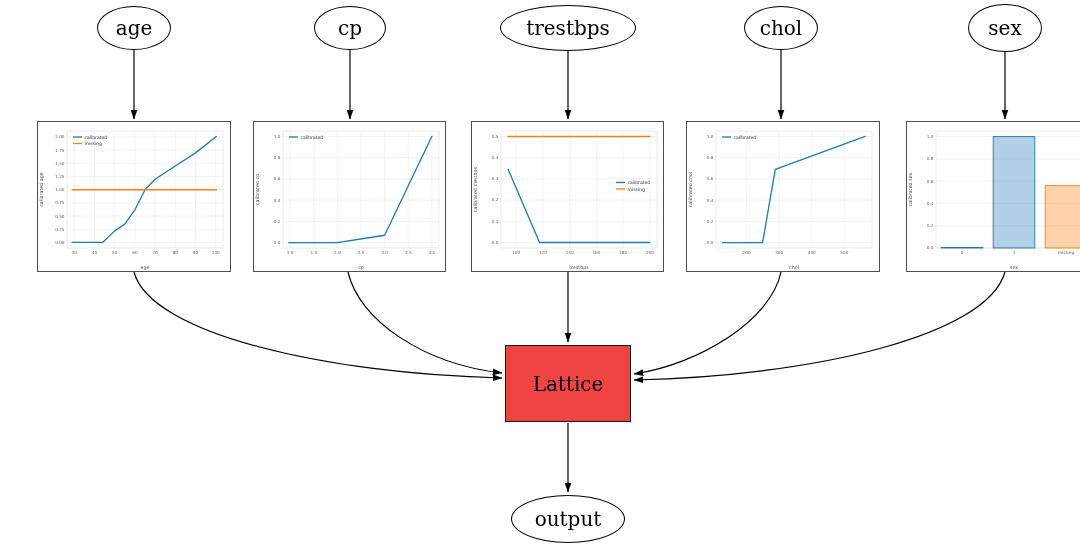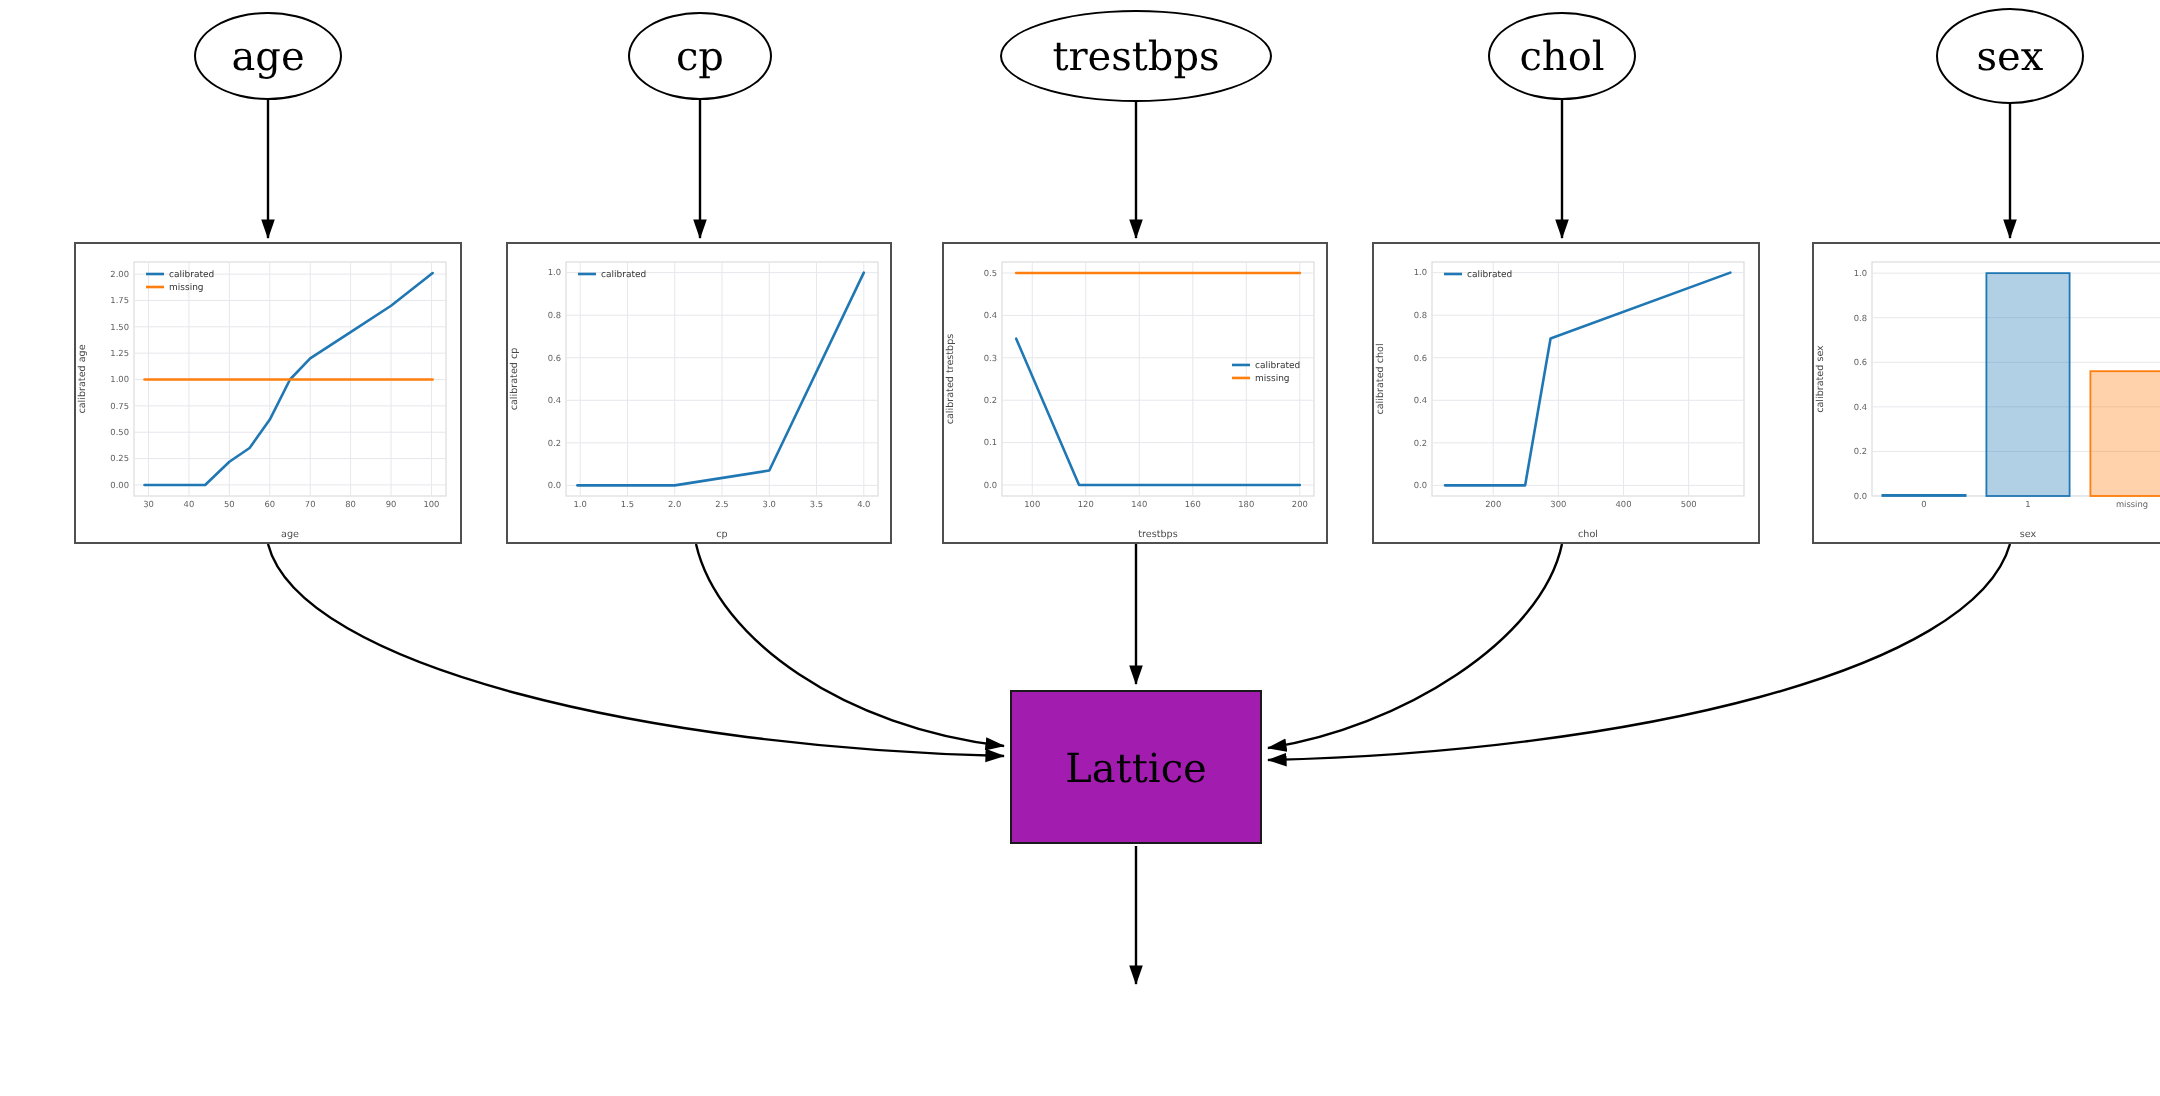--- a/index.html
+++ b/index.html
@@ -7,21 +7,21 @@
     position:relative;width:1080px;height:548px;background:#ffffff;
     font-family:"DejaVu Serif", serif;overflow:hidden;margin-left:28px;
   }
   #edges{position:absolute;left:0;top:0;width:1080px;height:548px;}
   .node-ellipse{
     position:absolute;border:1px solid #000;border-radius:50%;
     display:flex;align-items:center;justify-content:center;
     background:#fff;font-size:20px;color:#000;box-sizing:border-box;
   }
   .lattice-box{
-    position:absolute;border:1px solid #1a1a1a;background:#a21caf;
+    position:absolute;border:1px solid #1a1a1a;background:#ef4444;
     display:flex;align-items:center;justify-content:center;
     font-size:20px;color:#000;box-sizing:border-box;
   }
   .plot-box{
     position:absolute;border:1px solid #4f4f4f;background:#fff;
     box-sizing:border-box;overflow:hidden;
   }
   .plot-box svg{display:block;font-family:"DejaVu Sans", sans-serif;}
 </style>
 </head>
@@ -227,14 +227,15 @@
         <rect x="34.2" y="125.44285714285714" width="41.6" height="0.557142857142864" fill="rgba(31,119,180,0.35)" stroke="#1f77b4" stroke-width="0.9"></rect>
         <rect x="86.2" y="14.571428571428584" width="41.6" height="111.42857142857142" fill="rgba(31,119,180,0.35)" stroke="#1f77b4" stroke-width="0.9"></rect>
         <rect x="138.2" y="63.6" width="41.6" height="62.4" fill="rgba(255,127,14,0.35)" stroke="#ff7f0e" stroke-width="0.9"></rect>
         <text x="107" y="146.5" text-anchor="middle" font-size="4.8" fill="#4a4a4a">sex</text>
         <text x="4.5" y="67.5" text-anchor="middle" font-size="4.8" fill="#4a4a4a" transform="rotate(-90 4.5 67.5)">calibrated sex</text>
       </svg>
   </div>
 
   <div class="lattice-box" style="left:477px;top:345px;width:126px;height:77px;">Lattice</div>
 
+  <div class="node-ellipse" style="left:483px;top:495px;width:114px;height:48px;">output</div>
 
 </div>
 
 </body></html>

